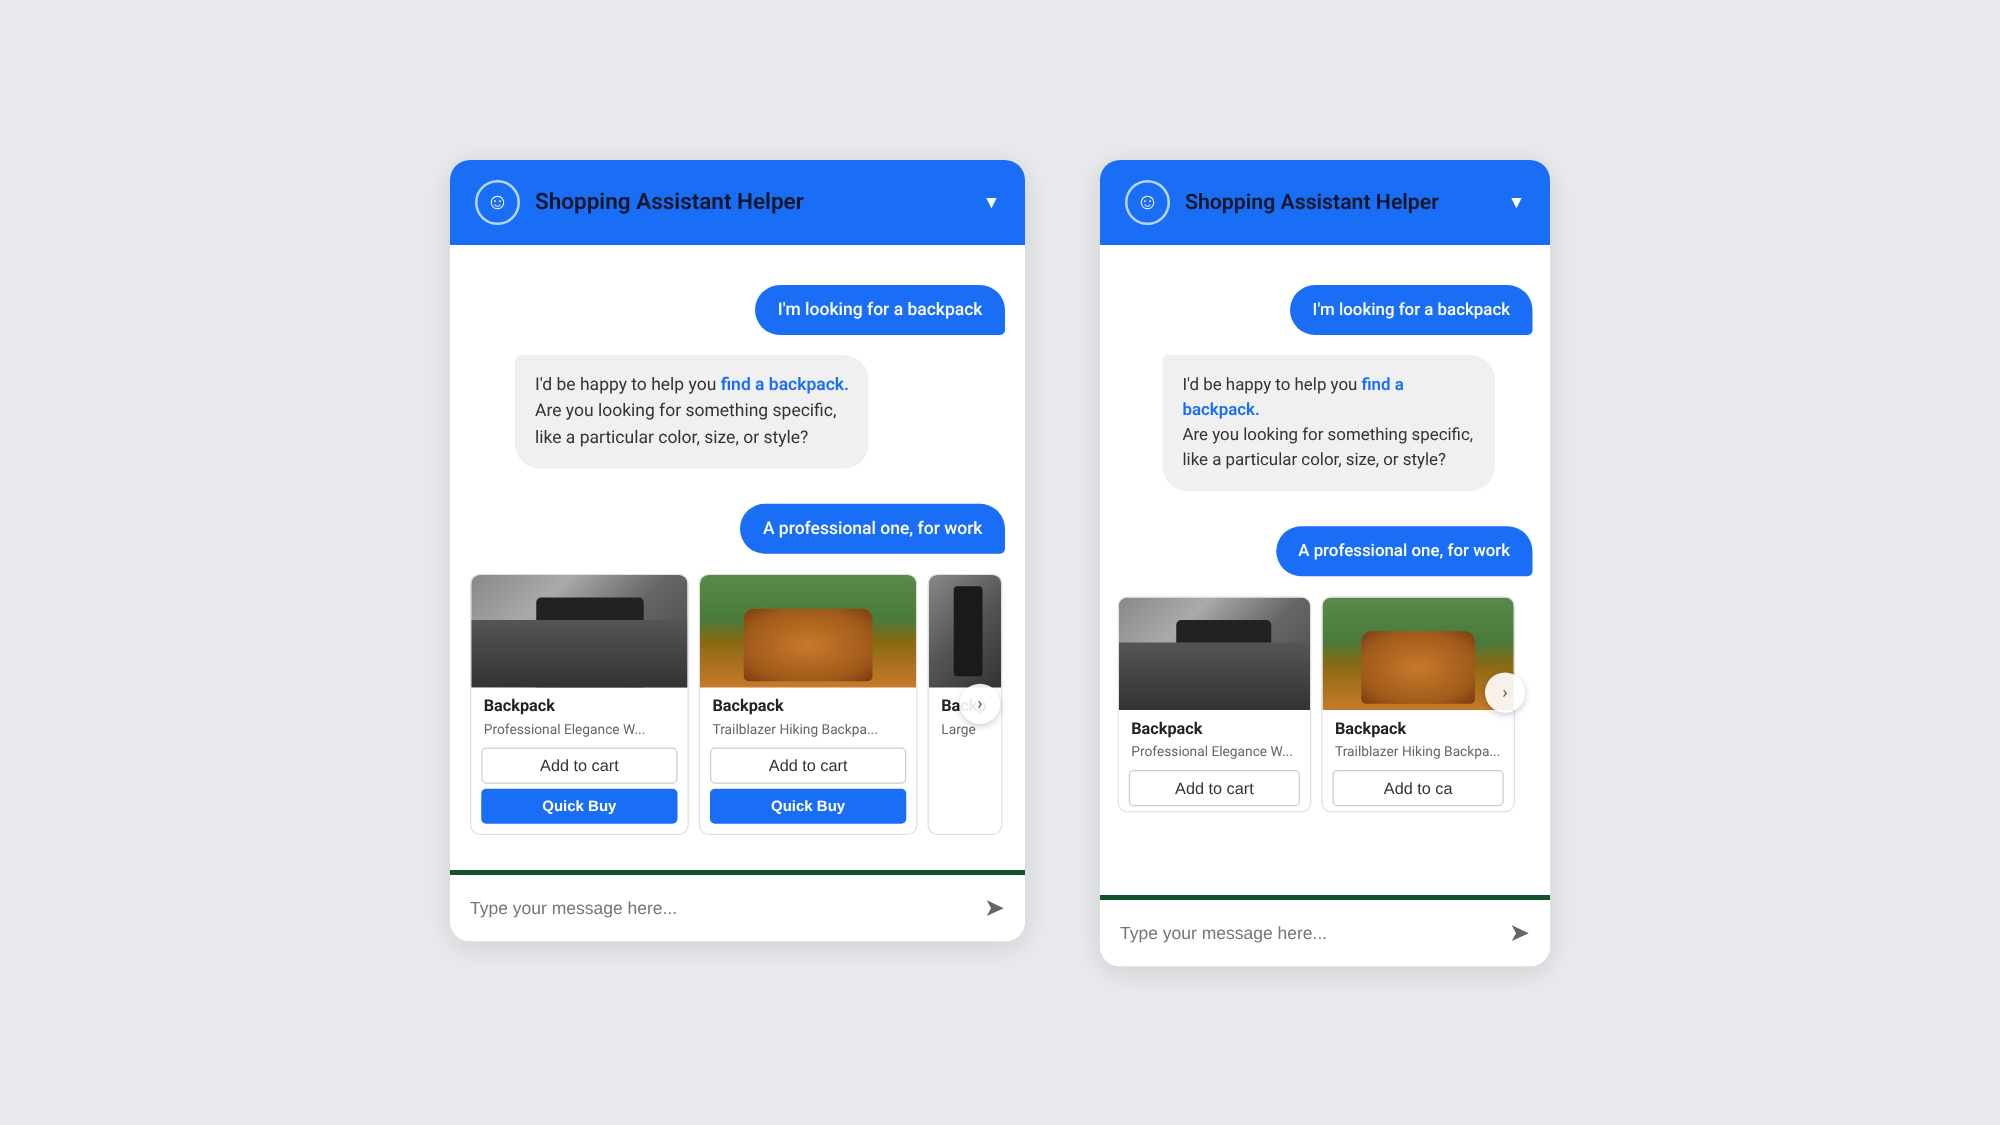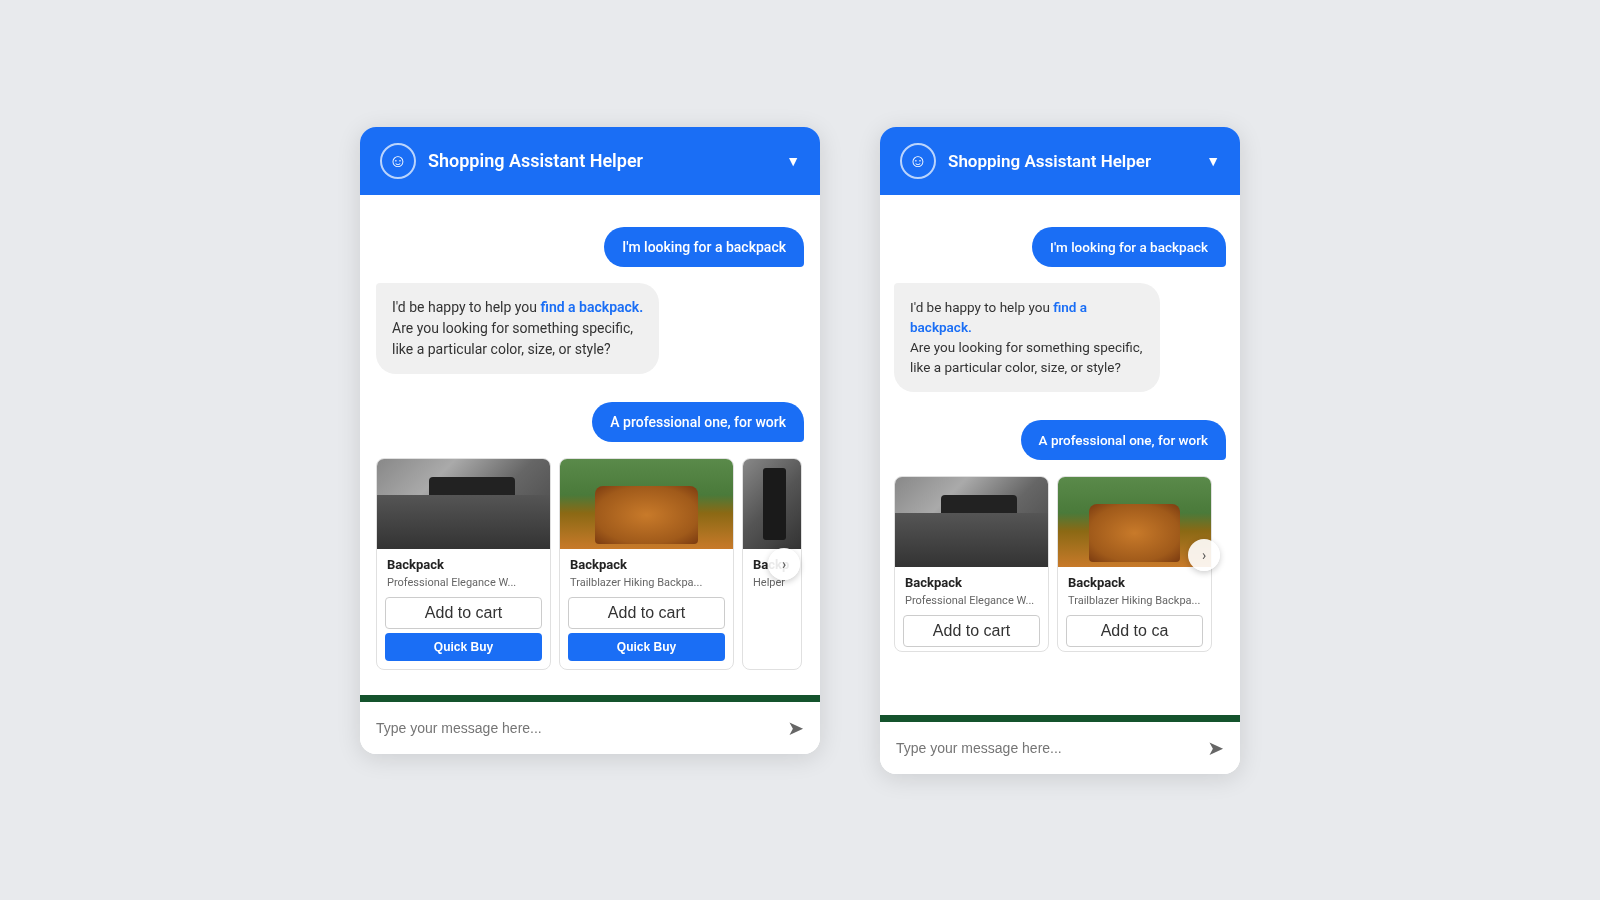--- a/index.html
+++ b/index.html
@@ -55,21 +55,21 @@
       border: 2px solid rgba(255,255,255,0.7);
       display: flex;
       align-items: center;
       justify-content: center;
       color: white;
       font-size: 18px;
       flex-shrink: 0;
     }
 
     .chat-header-title {
-      color: #ffffff;
+      color: #0f172a;
       font-size: 18px;
       font-weight: 600;
       flex: 1;
     }
 
     .chat-header-chevron {
       color: white;
       font-size: 14px;
     }
 
@@ -101,20 +101,21 @@
     
     .msg-bot {
       align-self: flex-start;
       background: #f0f0f0;
       color: #333;
       padding: 14px 16px;
       border-radius: 4px 20px 20px 20px;
       font-size: 14px;
       line-height: 1.5;
       max-width: 80%;
+      margin-left: 36px;
     }
 
     .msg-bot .highlight {
       color: #1a6ef5;
       font-weight: 600;
     }
 
     
     .product-row {
       display: flex;
@@ -221,21 +222,21 @@
       overflow: hidden;
       text-overflow: ellipsis;
     }
 
     .btn-add-cart {
       margin: 0 8px 4px;
       border: 1px solid #ccc;
       background: white;
       border-radius: 4px;
       padding: 6px 0;
-      font-size: 16px;
+      font-size: 13px;
       cursor: pointer;
       text-align: center;
       color: #333;
     }
 
     .btn-quick-buy {
       margin: 0 8px 8px;
       background: #1a6ef5;
       color: white;
       border: none;
@@ -262,21 +263,21 @@
       justify-content: center;
       cursor: pointer;
       box-shadow: 0 2px 6px rgba(0,0,0,0.2);
       font-size: 14px;
       color: #555;
       z-index: 10;
     }
 
     
     .chat-input-area {
-      border-top: 7px solid #14532d;
+      border-top: 4px solid #14532d;
       padding: 14px 16px;
       display: flex;
       align-items: center;
       gap: 10px;
       background: white;
     }
 
     .chat-input {
       flex: 1;
       border: none;
@@ -365,21 +366,21 @@
               <div class="product-desc">Trailblazer Hiking Backpa...</div>
             </div>
             <button class="btn-add-cart">Add to cart</button>
             <button class="btn-quick-buy">Quick Buy</button>
           </div>
 
           <div class="product-card" style="width:60px; overflow:hidden;">
             <div class="product-img img-backpack3"></div>
             <div class="product-info">
               <div class="product-name">Backp</div>
-              <div class="product-desc">Helper</div>
+              <div class="product-desc">Large</div>
             </div>
           </div>
         </div>
 
         <div class="carousel-next">›</div>
       </div>
     </div>
 
     <div class="chat-input-area">
       <input class="chat-input" type="text" placeholder="Type your message here..." style="">

